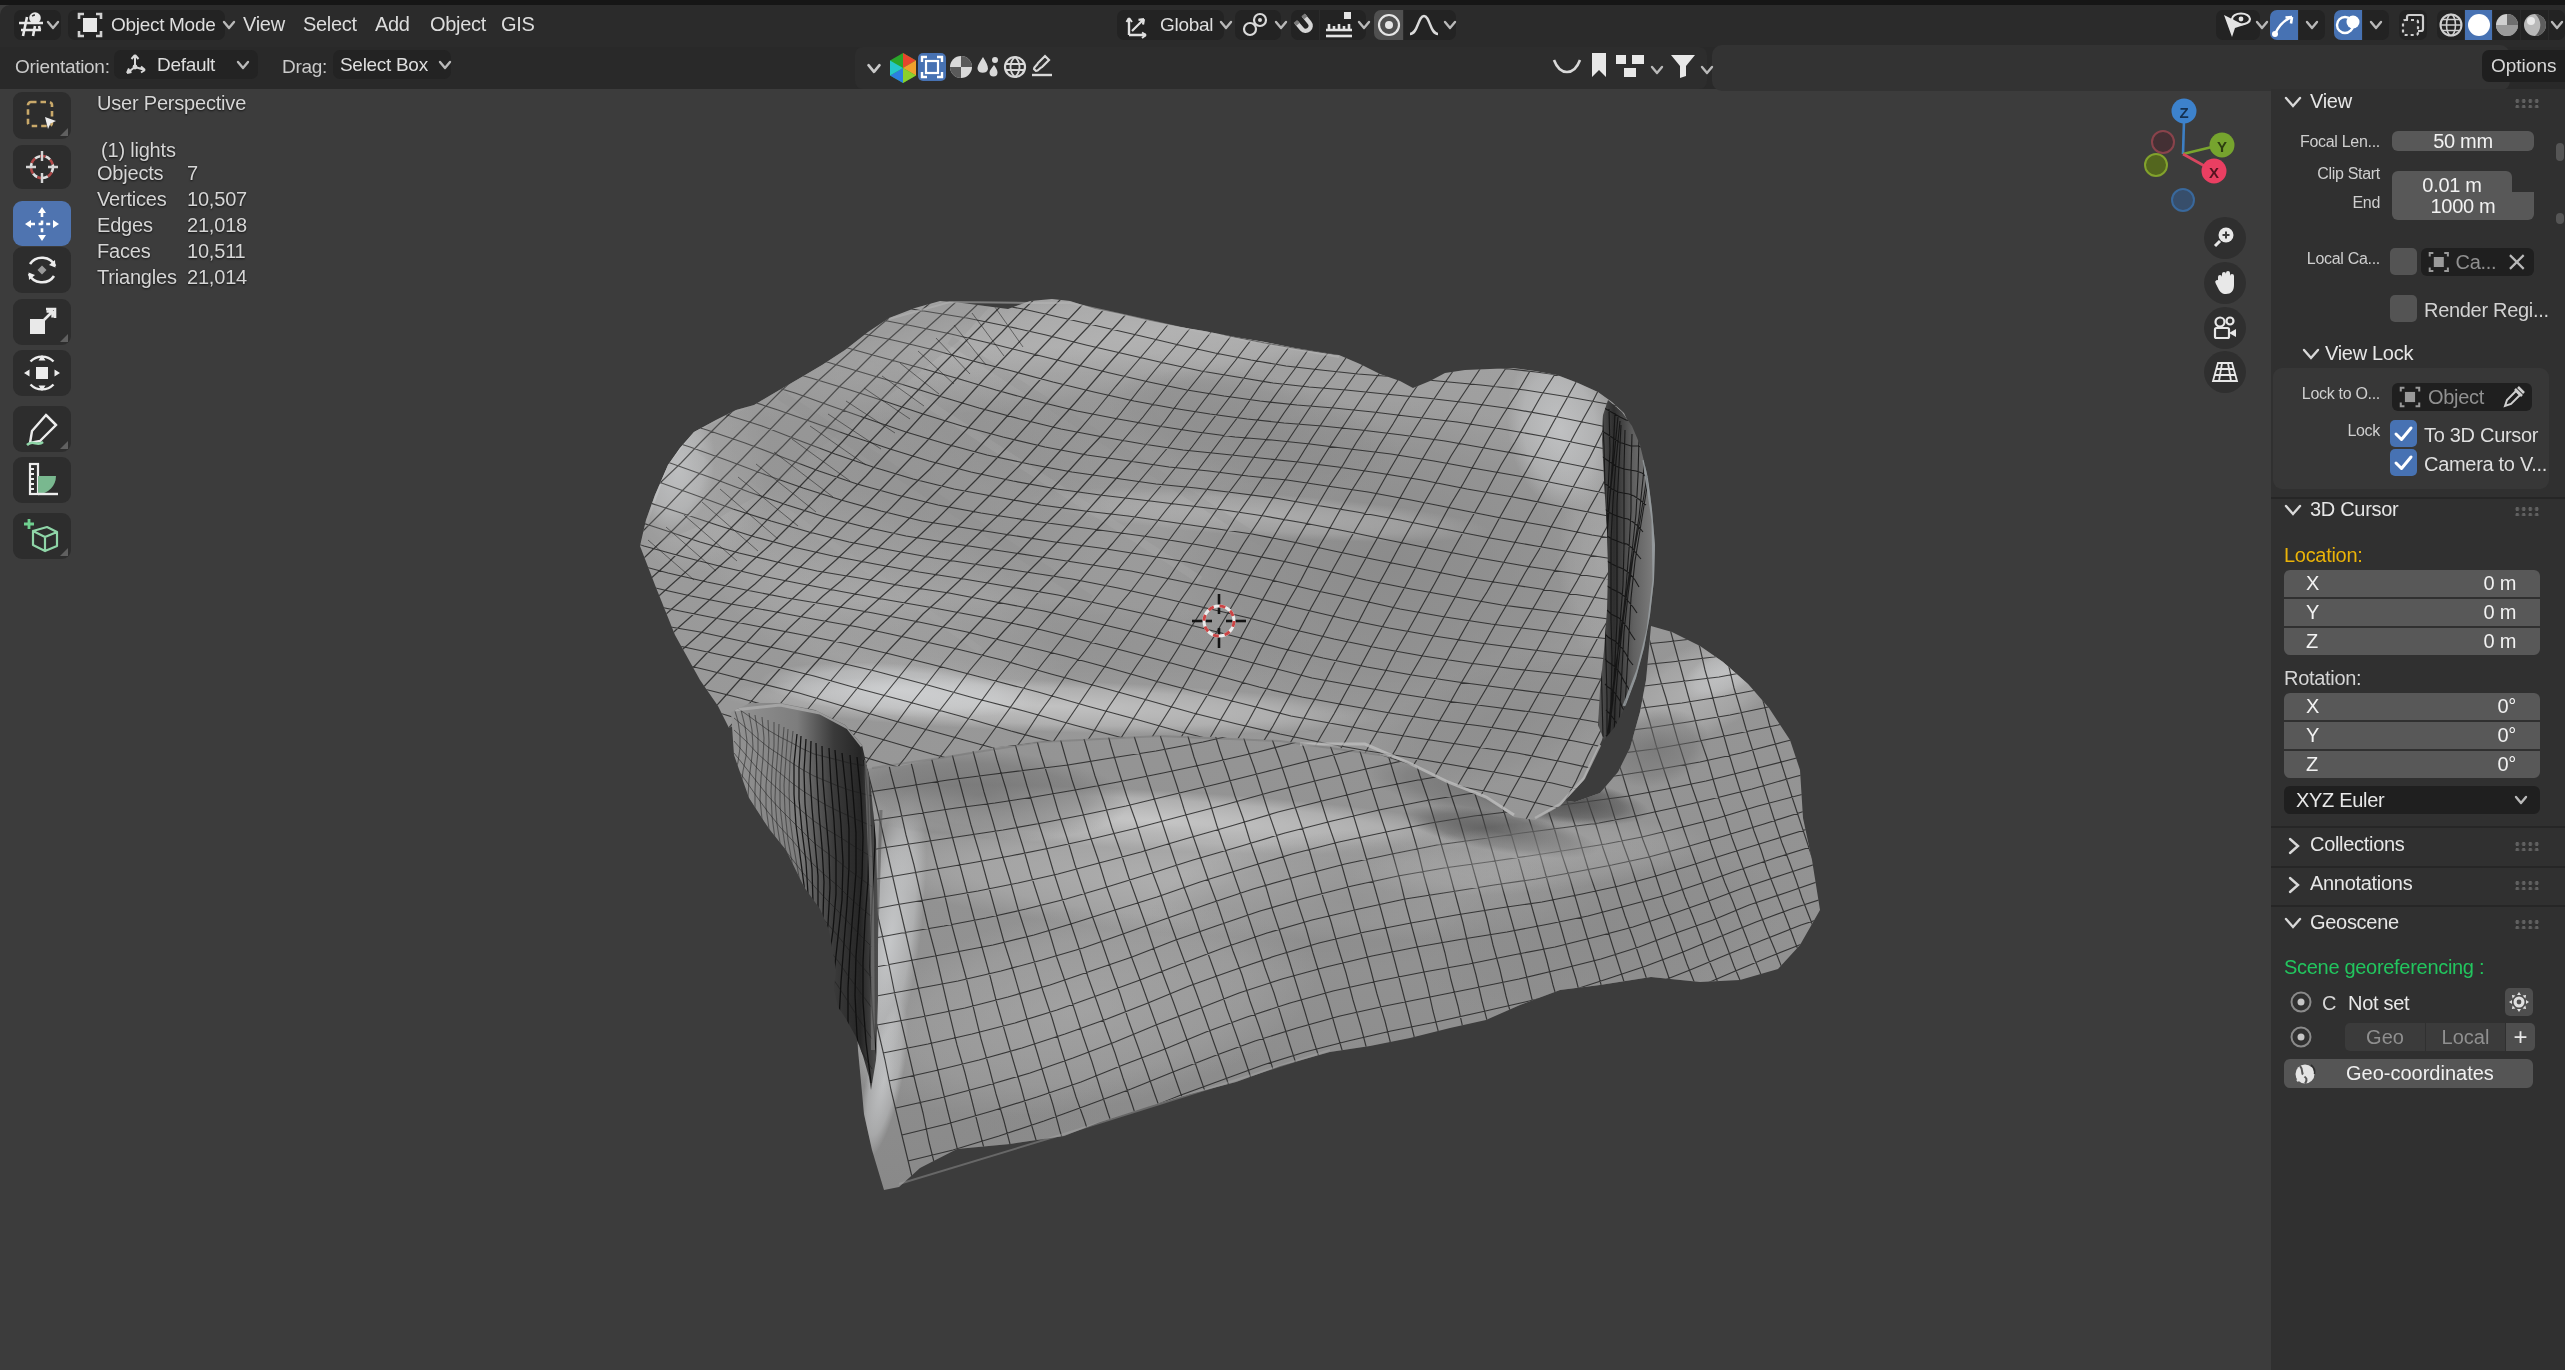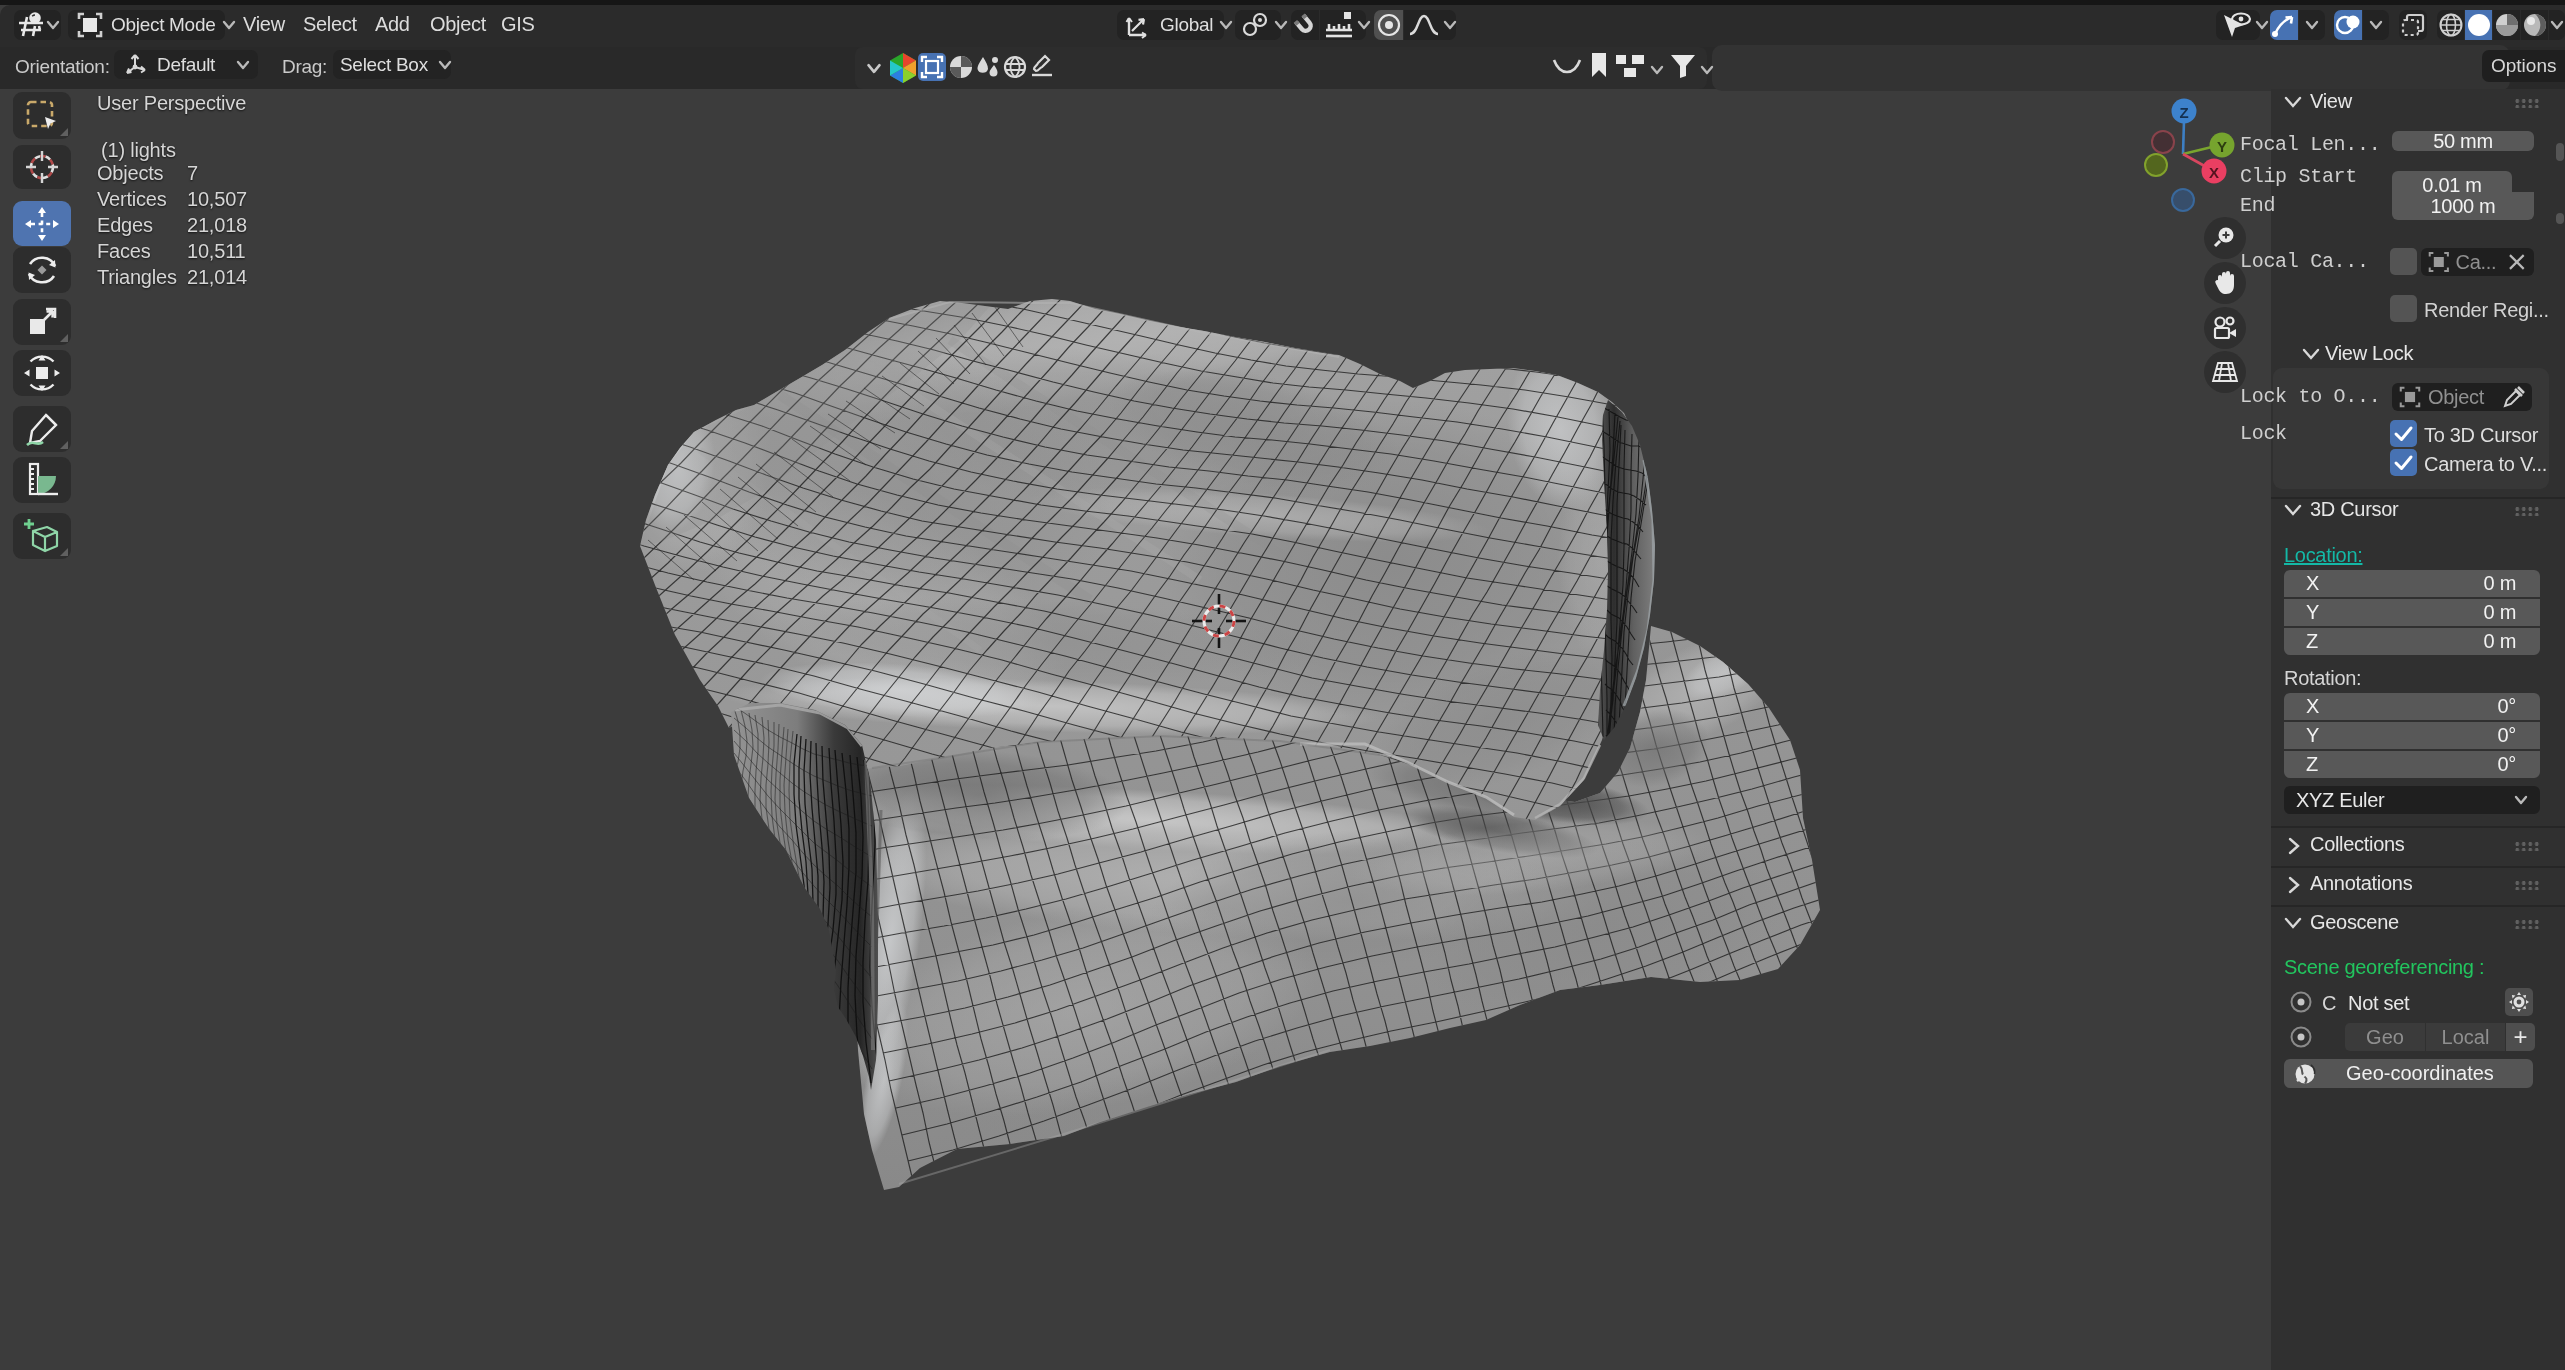--- a/index.html
+++ b/index.html
@@ -12,21 +12,21 @@
 .mesh{position:absolute;left:0;top:0;}
 .pill{position:absolute;background:#232323;border-radius:7px;display:flex;align-items:center;
  color:#dedede;font-size:19px;letter-spacing:-0.3px;white-space:nowrap;}
 .pill svg{flex:0 0 auto;}
 .menu{position:absolute;color:#dcdcdc;font-size:20px;letter-spacing:-0.3px;line-height:26px;white-space:nowrap;}
 .tbtn{position:absolute;left:13px;width:58px;background:#2d2d2d;border-radius:9px;}
 .tbtn svg{position:absolute;left:50%;top:50%;transform:translate(-50%,-50%);}
 .notch{position:absolute;right:3px;bottom:3px;width:0;height:0;
  border-left:8px solid transparent;border-bottom:8px solid #8a8a8a;opacity:.55;}
 #panel{left:2271px;top:89px;width:294px;height:1281px;background:#303030;}
-.plabel{position:absolute;color:#cfcfcf;font-size:20px;letter-spacing:-0.3px;white-space:nowrap;font-family:Liberation Mono, monospace;}
+.plabel{position:absolute;color:#cfcfcf;font-size:16px;letter-spacing:-0.3px;text-align:right;white-space:nowrap;}
 .phead{position:absolute;color:#e6e6e6;font-size:20px;letter-spacing:-0.3px;white-space:nowrap;}
 .field{position:absolute;background:#585858;border-radius:6px;color:#f2f2f2;font-size:20px;letter-spacing:-0.3px;
  display:flex;align-items:center;justify-content:center;white-space:nowrap;}
 .dfield{position:absolute;background:#1f1f1f;border-radius:6px;color:#909090;font-size:20px;letter-spacing:-0.3px;
  display:flex;align-items:center;white-space:nowrap;}
 .grip{position:absolute;width:26px;height:10px;
  background-image:radial-gradient(circle,#606060 1.8px,transparent 2px);
  background-size:6.5px 6px;background-position:0 0;}
 .cb{position:absolute;width:27px;height:27px;border-radius:5px;background:#545454;}
 .cbck{position:absolute;width:27px;height:27px;border-radius:5px;background:#4772b3;}
@@ -589,21 +589,21 @@
     <div class="cbck" style="left:2390px;top:449px;"><svg width="27" height="27" viewBox="0 0 27 27">
         <path d="M6 14 L11.5 19.5 L21 8" stroke="#fff" stroke-width="3" fill="none" stroke-linecap="round" stroke-linejoin="round"></path>
       </svg></div>
     <div class="menu" style="left:2424px;top:451px;color:#dedede;font-size:20px;">Camera to V...</div>
     <div class="sep" style="top:497px;"></div>
     <div class="abs" style="left:2283px;top:503px;"><svg width="20" height="14" viewBox="0 0 20 14">
         <path d="M3 3 L10 11 L17 3" stroke="#d9d9d9" stroke-width="2.4" fill="none" stroke-linecap="round"></path>
       </svg></div>
     <div class="phead" style="left:2310px;top:498px;">3D Cursor</div>
     <div class="grip" style="left:2514px;top:506px;"></div>
-    <div class="menu" style="left:2284px;top:542px;color:#14b8a6;font-size:20px;text-decoration:underline;">Location:</div>
+    <div class="menu" style="left:2284px;top:542px;color:#eab308;font-size:20px;">Location:</div>
     <div class="field" style="left:2284px;top:570px;width:256px;height:27px;border-radius:6px 6px 0 0;justify-content:space-between;padding:0 24px 0 22px;">
       <span>X</span>
       <span>0 m</span>
     </div>
     <div class="field" style="left:2284px;top:599px;width:256px;height:27px;border-radius:0;justify-content:space-between;padding:0 24px 0 22px;">
       <span>Y</span>
       <span>0 m</span>
     </div>
     <div class="field" style="left:2284px;top:628px;width:256px;height:27px;border-radius:0 0 6px 6px;justify-content:space-between;padding:0 24px 0 22px;">
       <span>Z</span>

